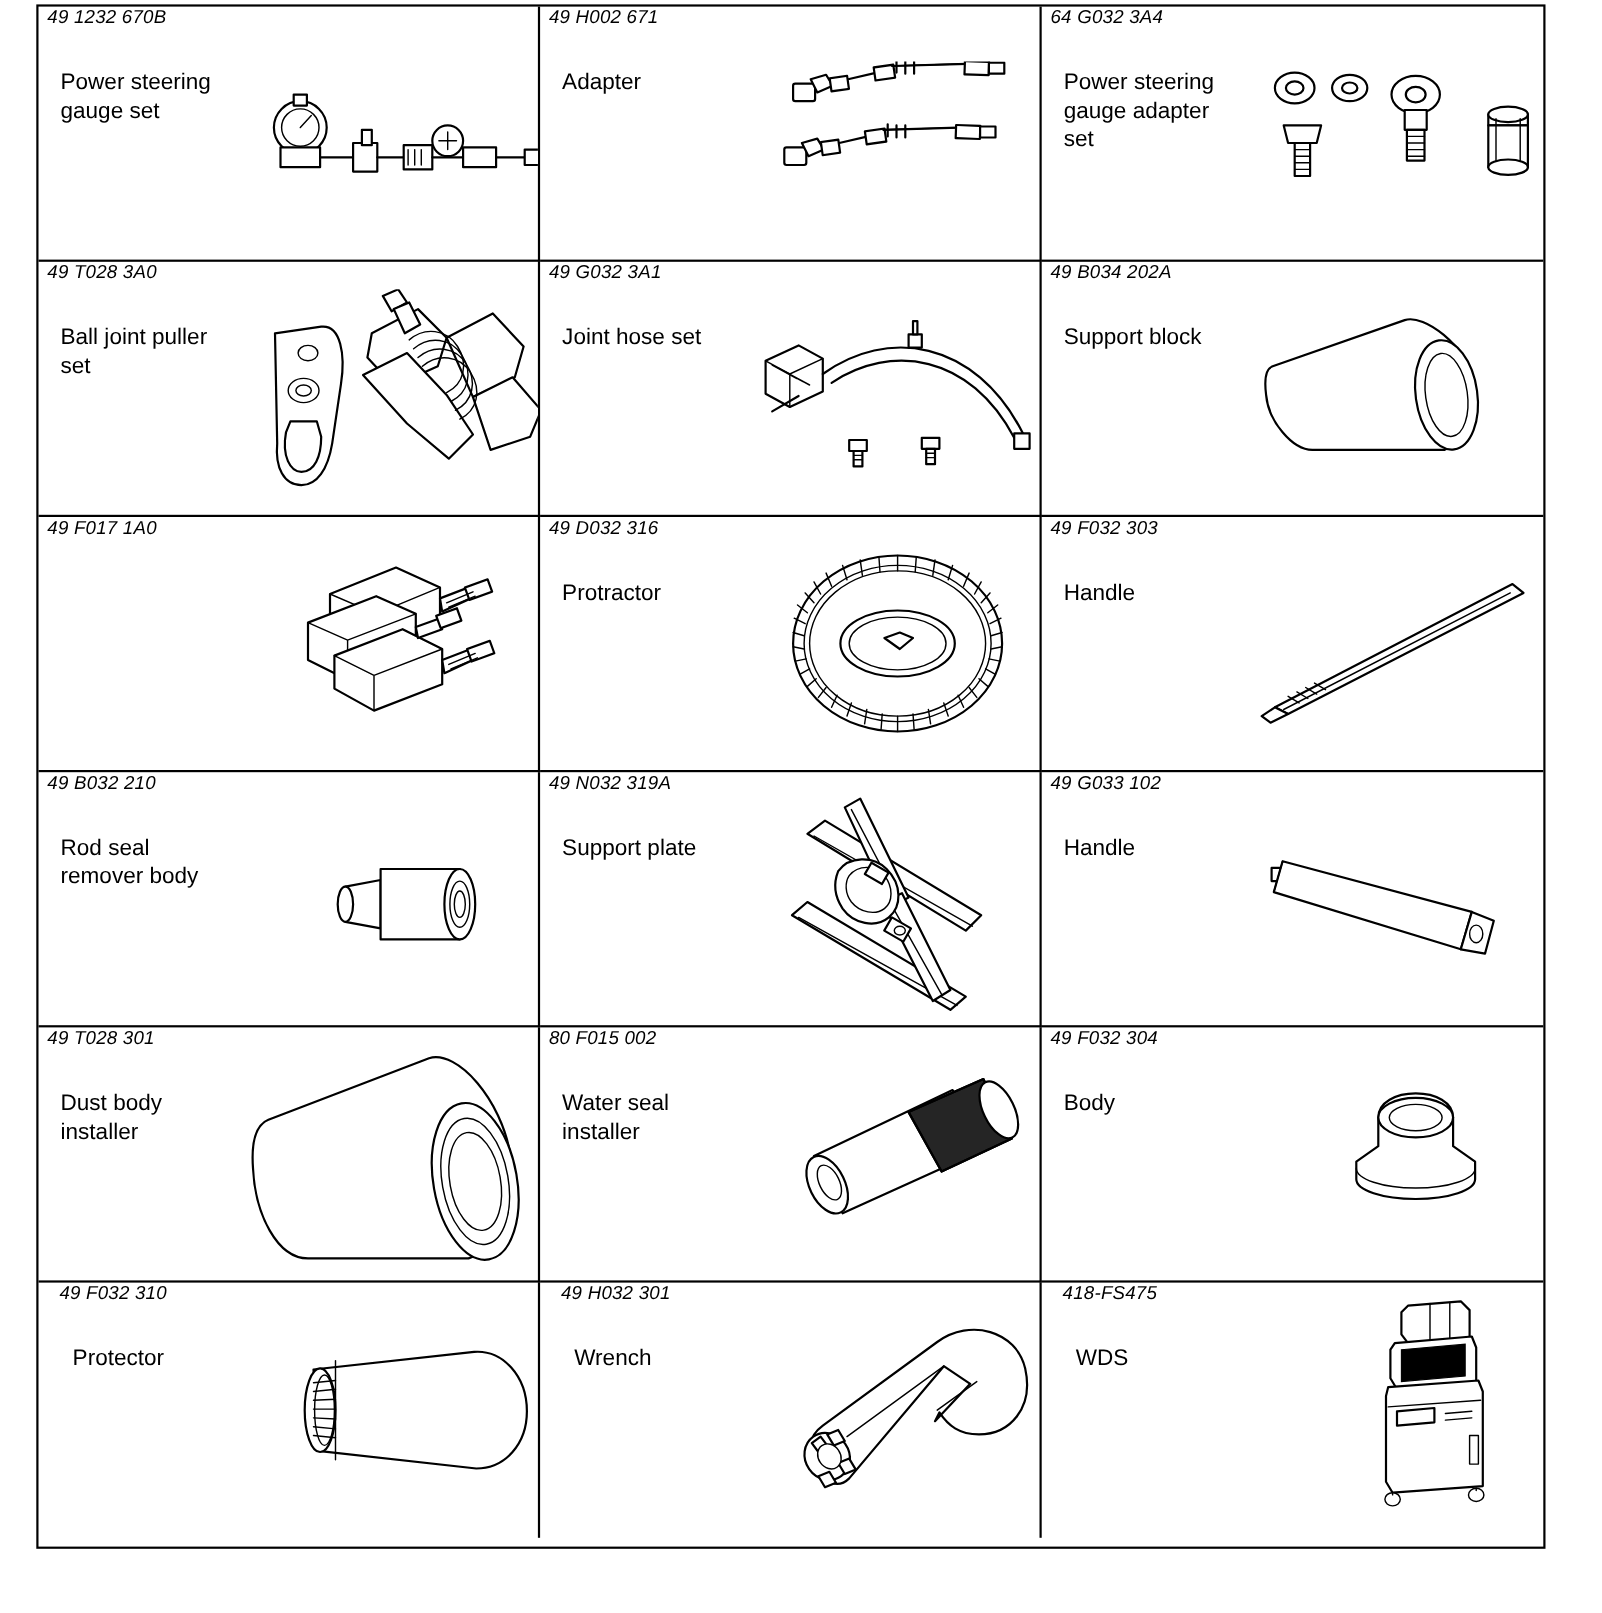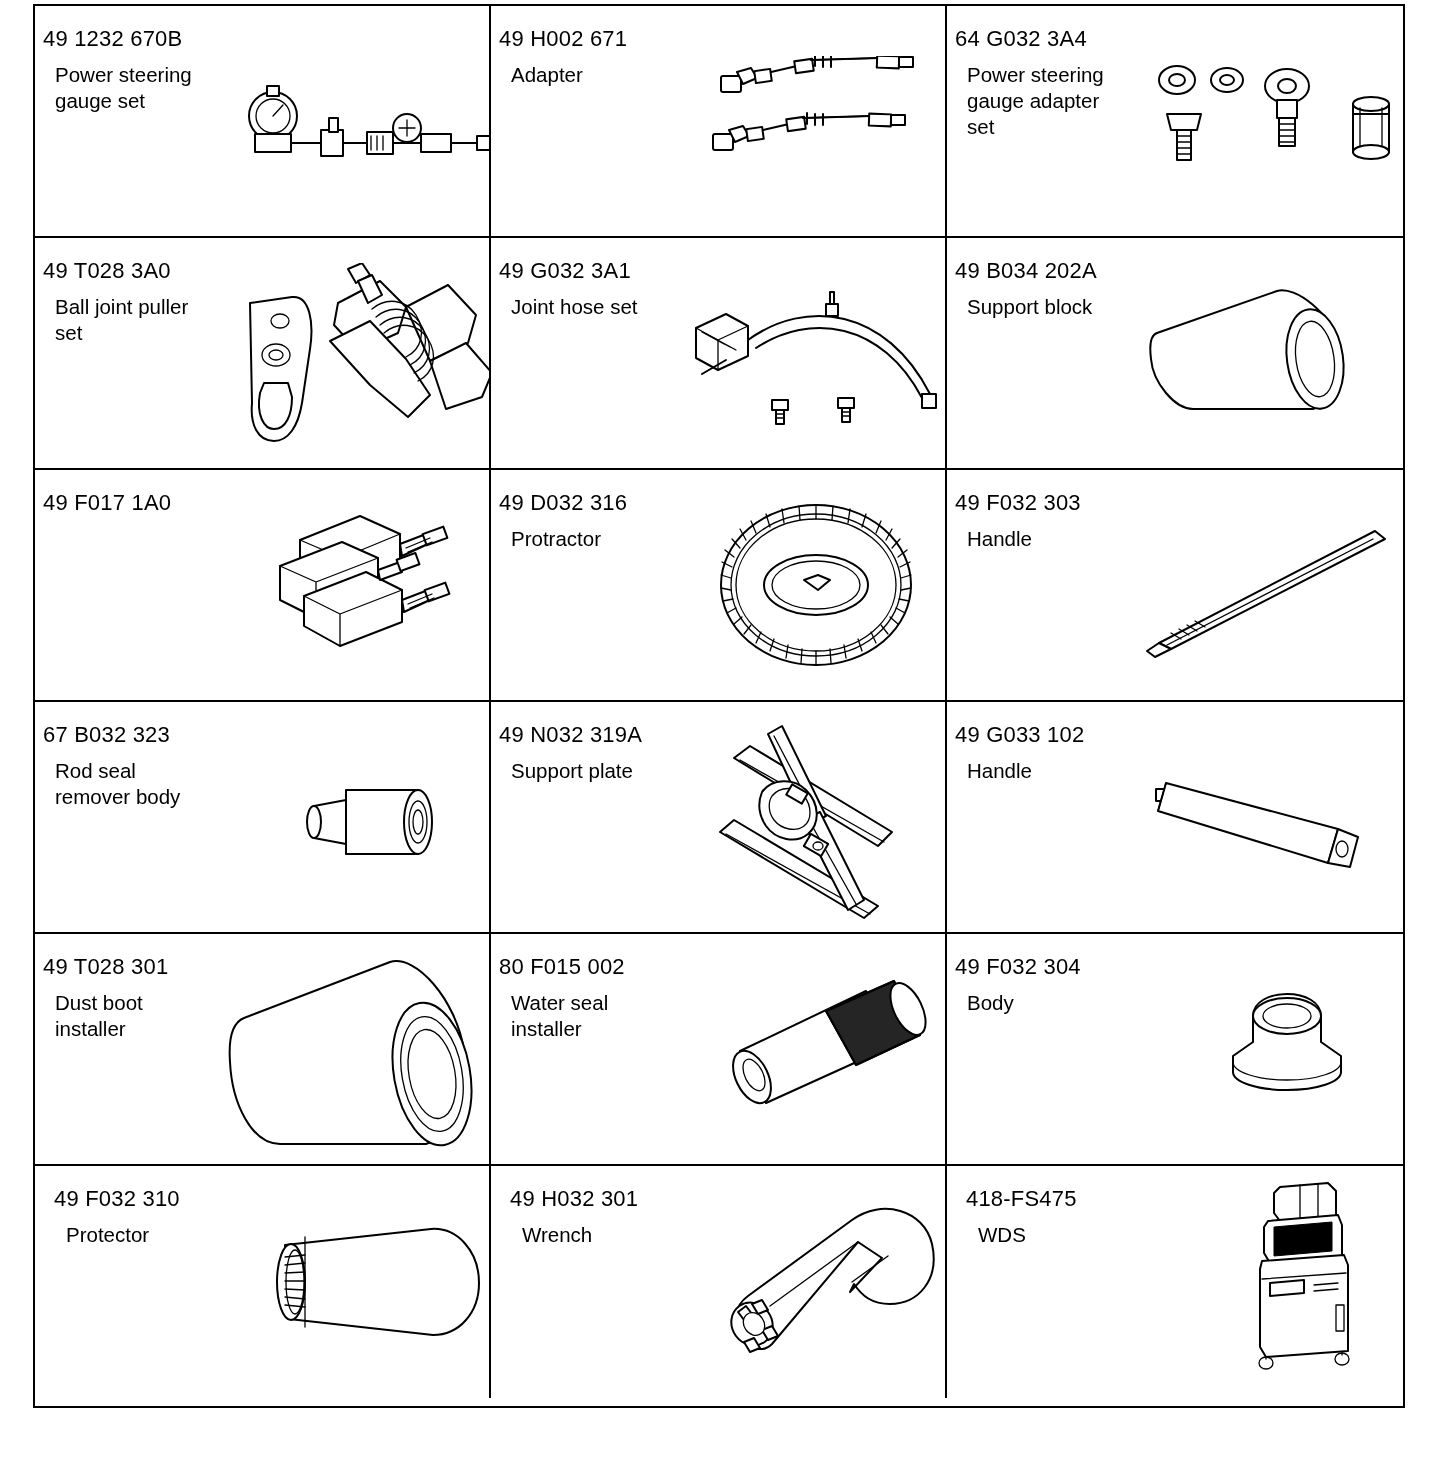--- a/index.html
+++ b/index.html
@@ -31,24 +31,25 @@
     border-right: 2px solid #000;
     border-bottom: 2px solid #000;
     box-sizing: border-box;
     overflow: hidden;
   }
   .cell.col-last { border-right: none; }
   .cell.row-last { border-bottom: none; margin-left: 11px; }
   .code {
     position: absolute;
     left: 8px;
-    top: 20px;
-    font-size: 22px;
+    top: 0;
+    font-size: 17px;
     letter-spacing: 0.2px;
     white-space: nowrap;
+    font-style: italic;
   }
   .name {
     position: absolute;
     left: 20px;
     top: 56px;
     font-size: 20.5px;
     line-height: 26px;
     width: 190px;
     white-space: pre-line;
   }
@@ -306,21 +307,21 @@
       <svg width="260" height="140" style="left:190px;top:55px;" viewBox="0 0 260 140">
         <path class="fw" d="M238 6 L248 14 L34 124 L22 118 Z"></path>
         <path class="lwt" d="M236 14 L30 120"></path>
         <path class="fw" d="M22 118 L34 124 L18 132 L10 126 Z"></path>
         <path class="lwt" d="M34 108 L44 114 M42 104 L52 110 M50 100 L60 106 M58 96 L68 102"></path>
       </svg>
     </div>
   </div>
 
   <div class="cell">
-    <div class="code">67 B032 323</div>
+    <div class="code">49 B032 210</div>
     <div class="name">Rod seal
 remover body</div>
     <div class="art">
       <svg width="180" height="110" style="left:265px;top:70px;" viewBox="0 0 180 110">
         <path class="fw" d="M14 34 L46 28 L46 72 L14 66 Z"></path>
         <ellipse class="fw" cx="14" cy="50" rx="7" ry="16"></ellipse>
         <path class="fw" d="M46 18 L118 18 L118 82 L46 82 Z"></path>
         <ellipse class="fw" cx="118" cy="50" rx="14" ry="32"></ellipse>
         <ellipse class="fwt" cx="118" cy="50" rx="9" ry="21"></ellipse>
         <ellipse class="fwt" cx="118" cy="50" rx="5" ry="12"></ellipse>
@@ -359,21 +360,21 @@
         <path class="fw" d="M24 16 L196 62 L186 96 L16 44 Z"></path>
         <path class="lwt" d="M24 16 L16 44"></path>
         <path class="fw" d="M186 96 L196 62 L216 70 L208 100 Z"></path>
         <ellipse class="fwt" cx="200" cy="82" rx="6" ry="8"></ellipse>
       </svg>
     </div>
   </div>
 
   <div class="cell">
     <div class="code">49 T028 301</div>
-    <div class="name">Dust boot
+    <div class="name">Dust body
 installer</div>
     <div class="art">
       <svg width="300" height="200" style="left:175px;top:20px;" viewBox="0 0 300 200">
         <path class="fw" d="M34 64 L180 8 C206 0 246 46 254 96 C262 146 240 182 216 190 L70 190 C42 190 22 150 20 108 C18 80 24 68 34 64 Z"></path>
         <ellipse class="fw" cx="222" cy="120" rx="38" ry="72" transform="rotate(-10 222 120)"></ellipse>
         <ellipse class="fwt" cx="222" cy="120" rx="30" ry="58" transform="rotate(-10 222 120)"></ellipse>
         <ellipse class="fwt" cx="222" cy="120" rx="23" ry="45" transform="rotate(-10 222 120)"></ellipse>
       </svg>
     </div>
   </div>

